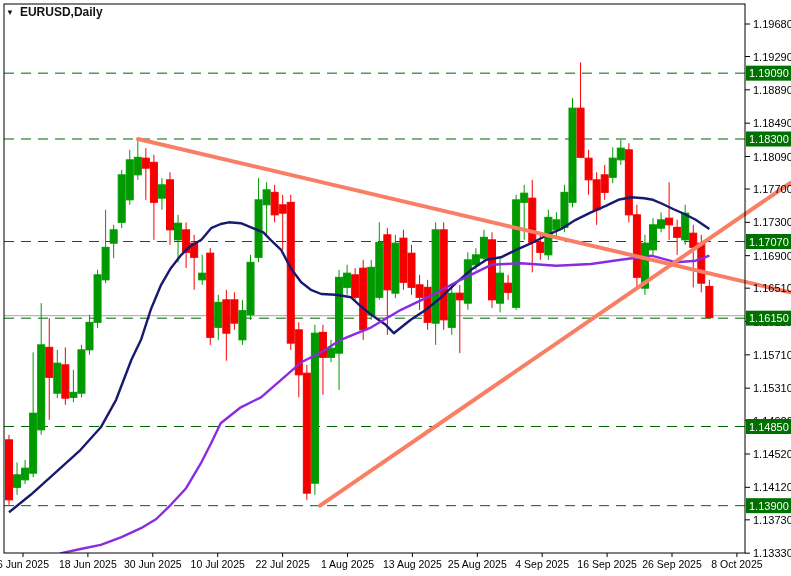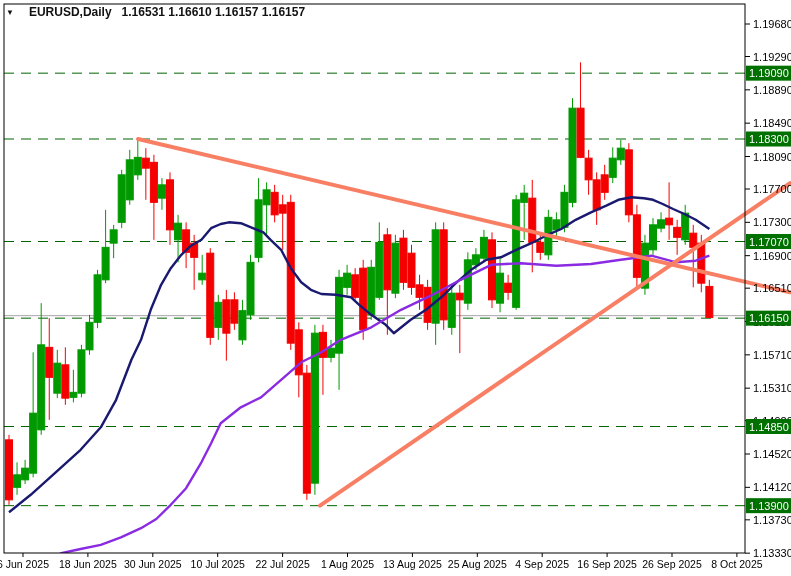--- a/index.html
+++ b/index.html
@@ -2,30 +2,29 @@
 <html><head>
 <meta charset="utf-8">
 <style>
   html,body{margin:0;padding:0;background:#ffffff;}
   #stage{position:relative;width:791px;height:576px;background:#fff;overflow:hidden;
          font-family:"Liberation Sans",sans-serif;}
   #chart-svg{position:absolute;left:0;top:0;}
   #title-bar{position:absolute;left:6px;top:5px;display:flex;align-items:center;gap:6px;
              font-size:12px;font-weight:bold;color:#111;white-space:pre;z-index:5;}
   #title-bar .tri{font-size:8px;line-height:1;transform:translateY(1px);cursor:pointer;}
-  .sym{margin-right:4px;margin-left:9px;}
+  .sym{margin-right:4px;}
 </style>
 </head>
 <body>
 
 <div id="stage">
   <div id="title-bar">
     <span class="tri">▼</span>
     <span class="sym">EURUSD,Daily</span>
-    <span>1.16531 1.16610 1.16157 1.16157</span>
   </div>
   <svg id="chart-svg" width="791" height="576">
       <defs>
         <clipPath id="plotclip">
           <rect x="4" y="4" width="741" height="549"></rect>
         </clipPath>
       </defs>
       <g>
         <line x1="4" y1="73.16666666666674" x2="745" y2="73.16666666666674" stroke="#006400" stroke-width="1" stroke-dasharray="10,7"></line>
         <line x1="4" y1="139.00000000000023" x2="745" y2="139.00000000000023" stroke="#006400" stroke-width="1" stroke-dasharray="10,7"></line>

